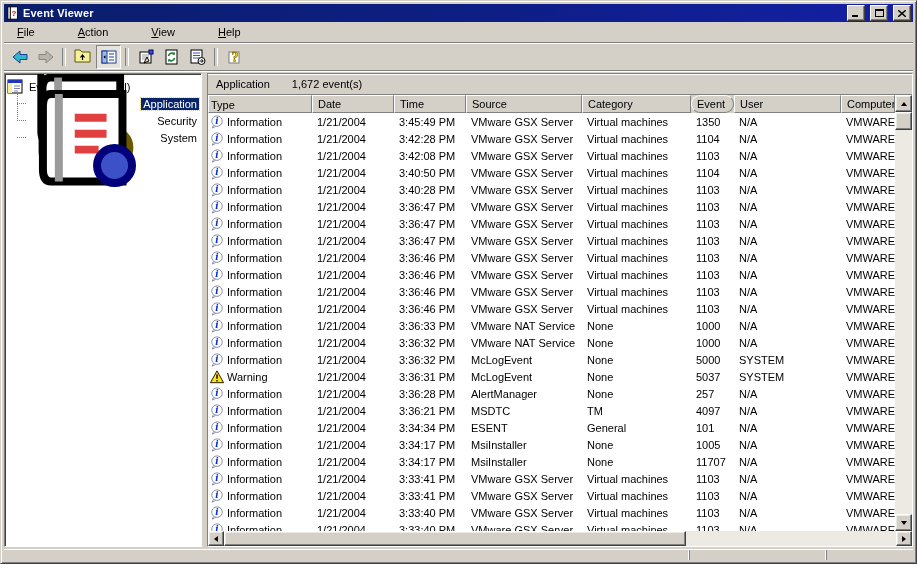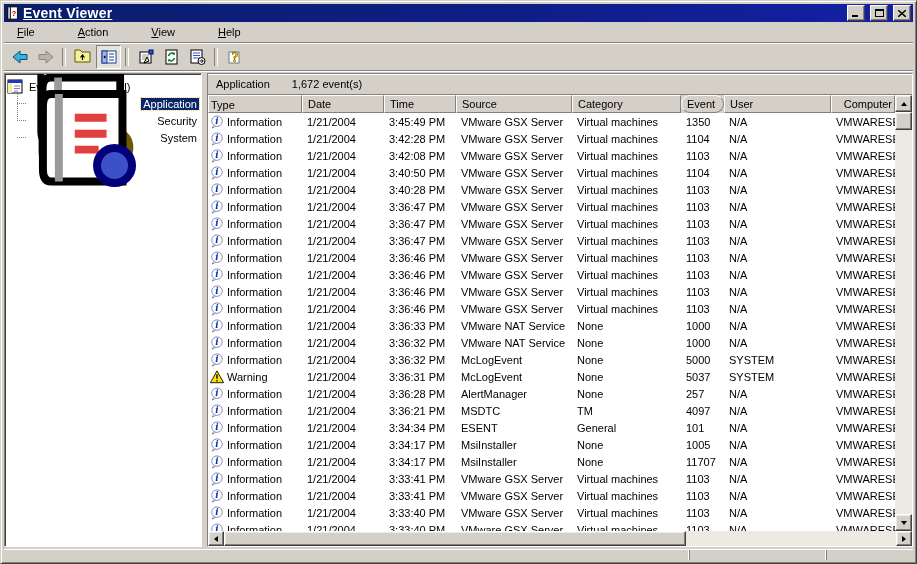--- a/index.html
+++ b/index.html
@@ -14,21 +14,21 @@
     box-shadow:inset 1px 1px 0 #FFFFFF, inset -1px -1px 0 #808080;
     padding:3px;box-sizing:border-box;display:flex;flex-direction:column;
   }
   
   .titlebar{
     height:18px;flex:0 0 18px;display:flex;align-items:center;
     background:linear-gradient(90deg,#0A1E6B 0%,#0E1E86 55%,#1420A5 100%);
     padding:0 2px;gap:3px;
   }
   .title-icon{width:14px;height:14px;flex:0 0 14px;}
-  .title-text{color:#fff;font-weight:bold;font-size:14px;flex:1;letter-spacing:.2px;text-decoration:underline;}
+  .title-text{color:#fff;font-weight:bold;font-size:11px;flex:1;letter-spacing:.2px;}
   .tb-btn{
     width:16px;height:14px;flex:0 0 16px;background:#D4D0C8;margin-left:2px;
     border:1px solid;border-color:#FFFFFF #404040 #404040 #FFFFFF;
     box-shadow:inset -1px -1px 0 #808080;
     display:flex;align-items:center;justify-content:center;cursor:default;
   }
   .tb-btn svg{display:block;}
   
   .menubar{
     height:20px;flex:0 0 20px;display:flex;align-items:center;padding-left:4px;
@@ -89,21 +89,21 @@
   .cols{flex:1;min-width:0;display:flex;flex-direction:column;}
   .header-row{height:18px;flex:0 0 18px;display:flex;background:#D4D0C8;}
   .hcell{
     box-sizing:border-box;padding:2px 2px 0 5px;background:#D4D0C8;
     border:1px solid;border-color:#FFFFFF #808080 #808080 #FFFFFF;
     overflow:hidden;white-space:nowrap;cursor:default;flex:0 0 auto;
   }
   .rows-viewport{flex:1;background:#FFFFFF;overflow:hidden;}
   .row{display:flex;height:17px;align-items:center;white-space:nowrap;cursor:default;}
   .cell{box-sizing:border-box;padding-left:5px;overflow:hidden;white-space:nowrap;flex:0 0 auto;}
-  .c-type{width:94px;display:flex;align-items:center;gap:3px;padding-left:2px;}
+  .c-type{width:104px;display:flex;align-items:center;gap:3px;padding-left:2px;}
   .c-date{width:82px;}
   .c-time{width:72px;}
   .c-source{width:116px;}
   .c-category{width:109px;}
   .c-event{width:43px;border-radius:9px;}
   .c-user{width:107px;}
   .c-computer{width:66px;}
   .evicon{width:14px;height:14px;flex:0 0 14px;}
   .row .icon-warning{display:none;}
   .row.warn .icon-warning{display:flex;}

